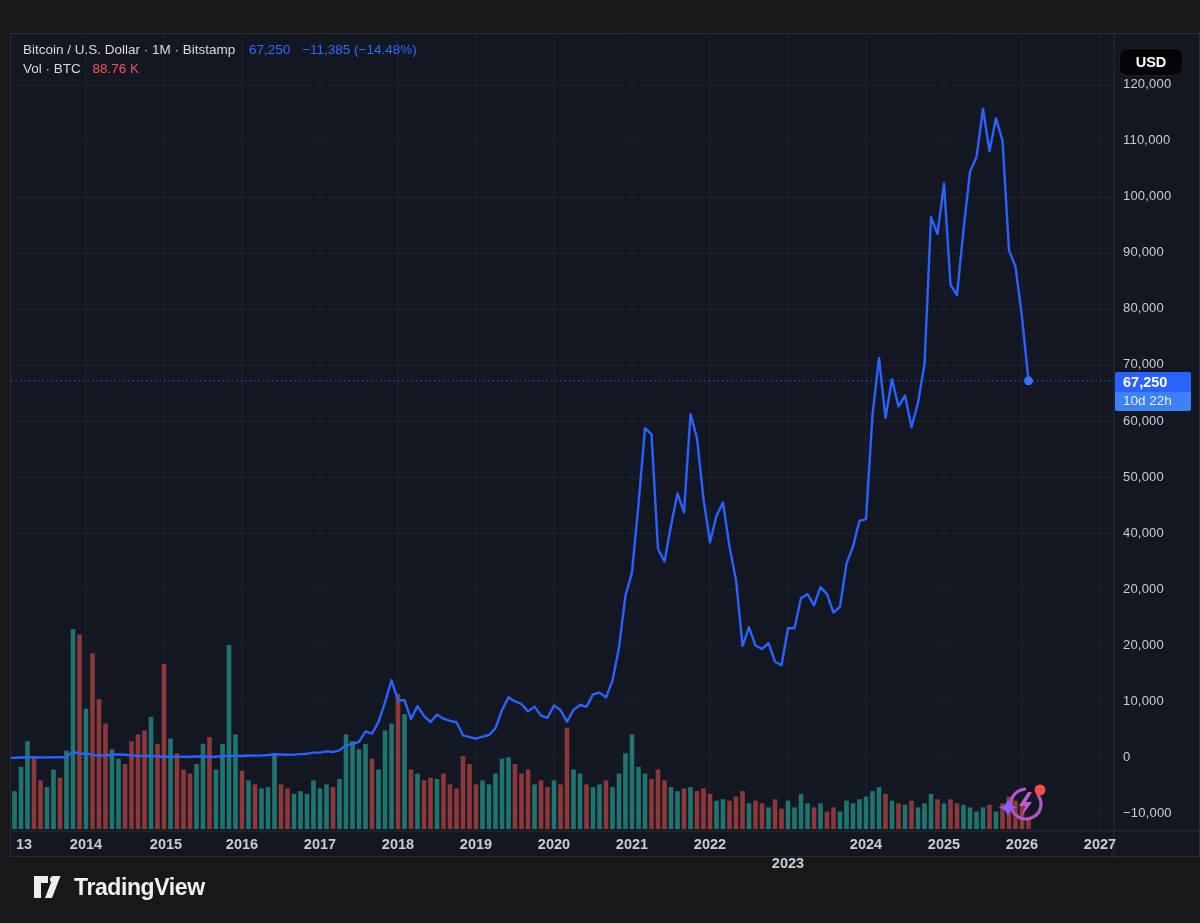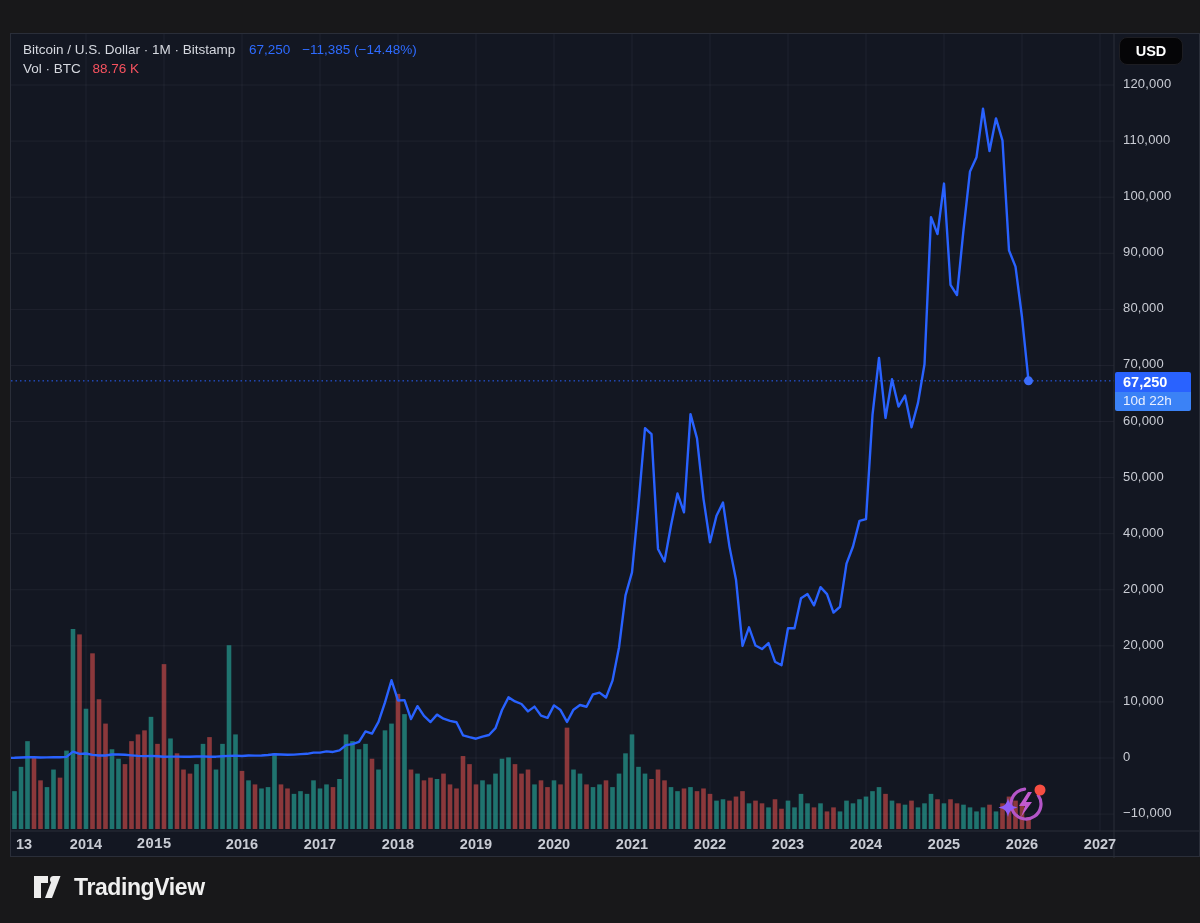--- a/index.html
+++ b/index.html
@@ -15,21 +15,21 @@
            background:#131722; border:1px solid #2a2e39; }
   .panel svg { position:absolute; left:0; top:0; }
 
   .legend { position:absolute; left:12px; top:6px; z-index:5; font-size:13.5px; }
   .legend .row { height:19px; line-height:19px; white-space:nowrap; }
   .lg-title { color:#d6d9e0; }
   .lg-blue  { color:#2e6bff; }
   .lg-red   { color:#f7525f; }
   .lg-gap   { display:inline-block; width:10px; }
 
-  .usd-btn { position:absolute; left:1108px; top:3px; width:64px; height:28px; z-index:6;
+  .usd-btn { position:absolute; left:1108px; top:14px; width:64px; height:28px; z-index:6;
              background:#050507; border:1px solid #1d1d22; border-radius:8px; color:#fff;
              font-size:14.5px; font-weight:600; text-align:center; line-height:26px; }
 
   .yaxis-label { position:absolute; left:1112px; z-index:4; font-size:13px; color:#c9ccd4;
                  letter-spacing:.2px; }
   .xaxis-label { position:absolute; top:802px; z-index:4; font-size:14.5px; font-weight:600;
                  color:#c9ccd4; transform:translateX(-50%); }
 
   .price-tag { position:absolute; left:1104px; top:338px; width:76px; z-index:6;
                border-radius:2px; overflow:hidden; text-align:left; }
@@ -277,29 +277,29 @@
         <div class="yaxis-label" style="top: 490.68px;">40,000</div>
         <div class="yaxis-label" style="top: 546.76px;">20,000</div>
         <div class="yaxis-label" style="top: 602.84px;">20,000</div>
         <div class="yaxis-label" style="top: 658.92px;">10,000</div>
         <div class="yaxis-label" style="top: 715px;">0</div>
         <div class="yaxis-label" style="top: 771.08px;">−10,000</div>
       </div>
     <div id="xaxis">
         <div class="xaxis-label" style="left: 13px;">13</div>
         <div class="xaxis-label" style="left: 75px;">2014</div>
-        <div class="xaxis-label" style="left: 143px; font-family: Liberation Mono, monospace;">2015</div>
+        <div class="xaxis-label" style="left: 155px;">2015</div>
         <div class="xaxis-label" style="left: 231px;">2016</div>
         <div class="xaxis-label" style="left: 309px;">2017</div>
         <div class="xaxis-label" style="left: 387px;">2018</div>
         <div class="xaxis-label" style="left: 465px;">2019</div>
         <div class="xaxis-label" style="left: 543px;">2020</div>
         <div class="xaxis-label" style="left: 621px;">2021</div>
         <div class="xaxis-label" style="left: 699px;">2022</div>
-        <div class="xaxis-label" style="left: 777px;">2023</div>
+        <div class="xaxis-label" style="left: 777px; margin-top: 19px;">2023</div>
         <div class="xaxis-label" style="left: 855px;">2024</div>
         <div class="xaxis-label" style="left: 933px;">2025</div>
         <div class="xaxis-label" style="left: 1011px;">2026</div>
         <div class="xaxis-label" style="left: 1089px;">2027</div>
       </div>
 
     <div class="price-tag">
       <div class="p1">67,250</div>
       <div class="p2">10d 22h</div>
     </div>

